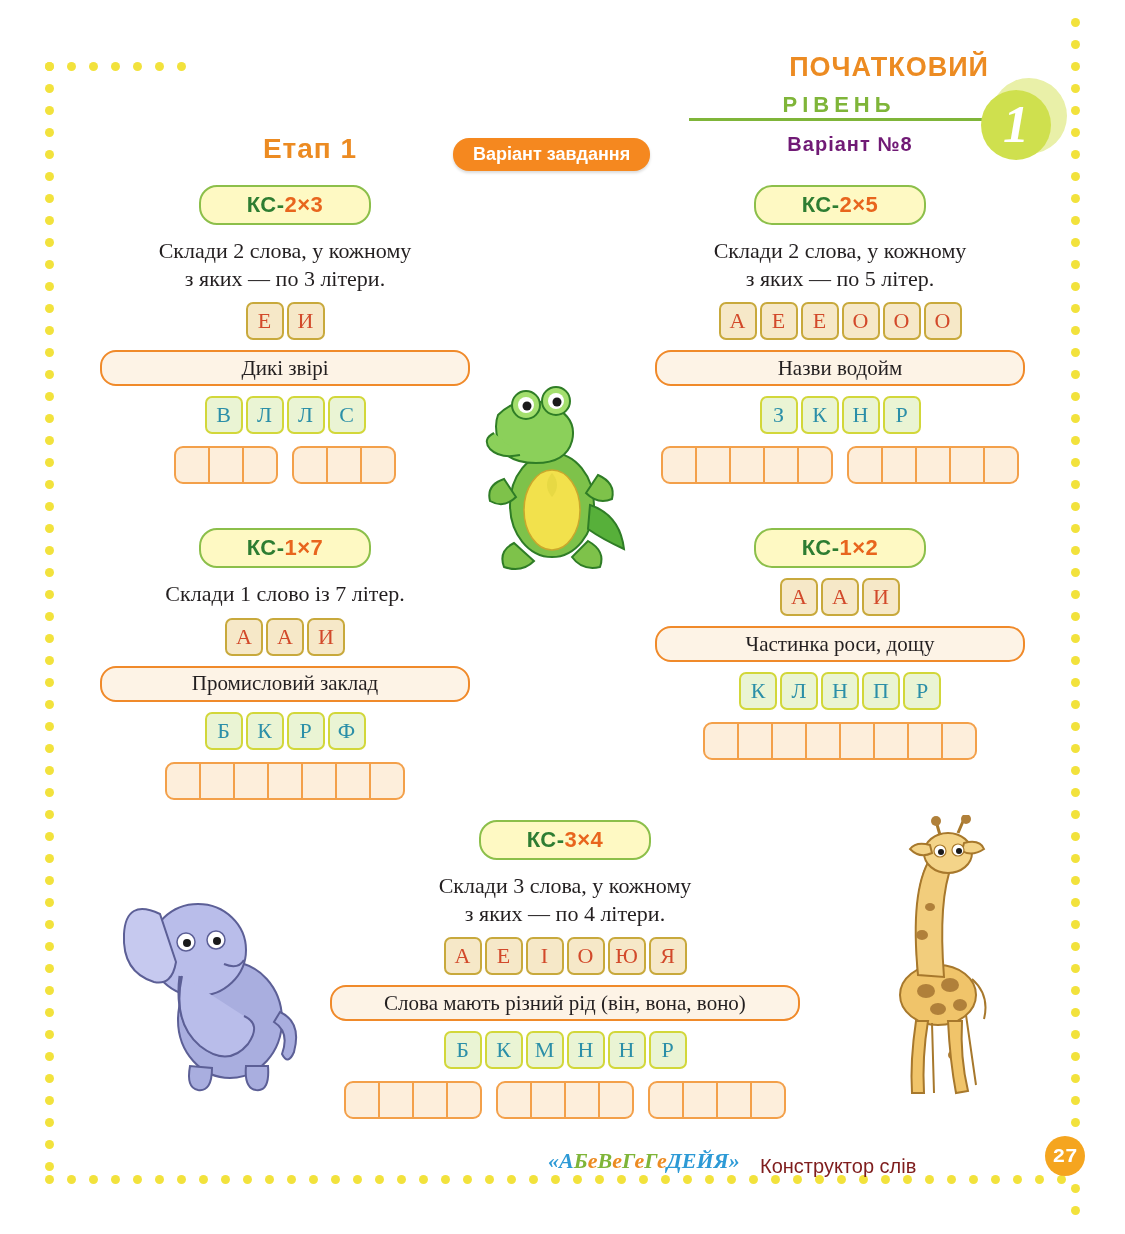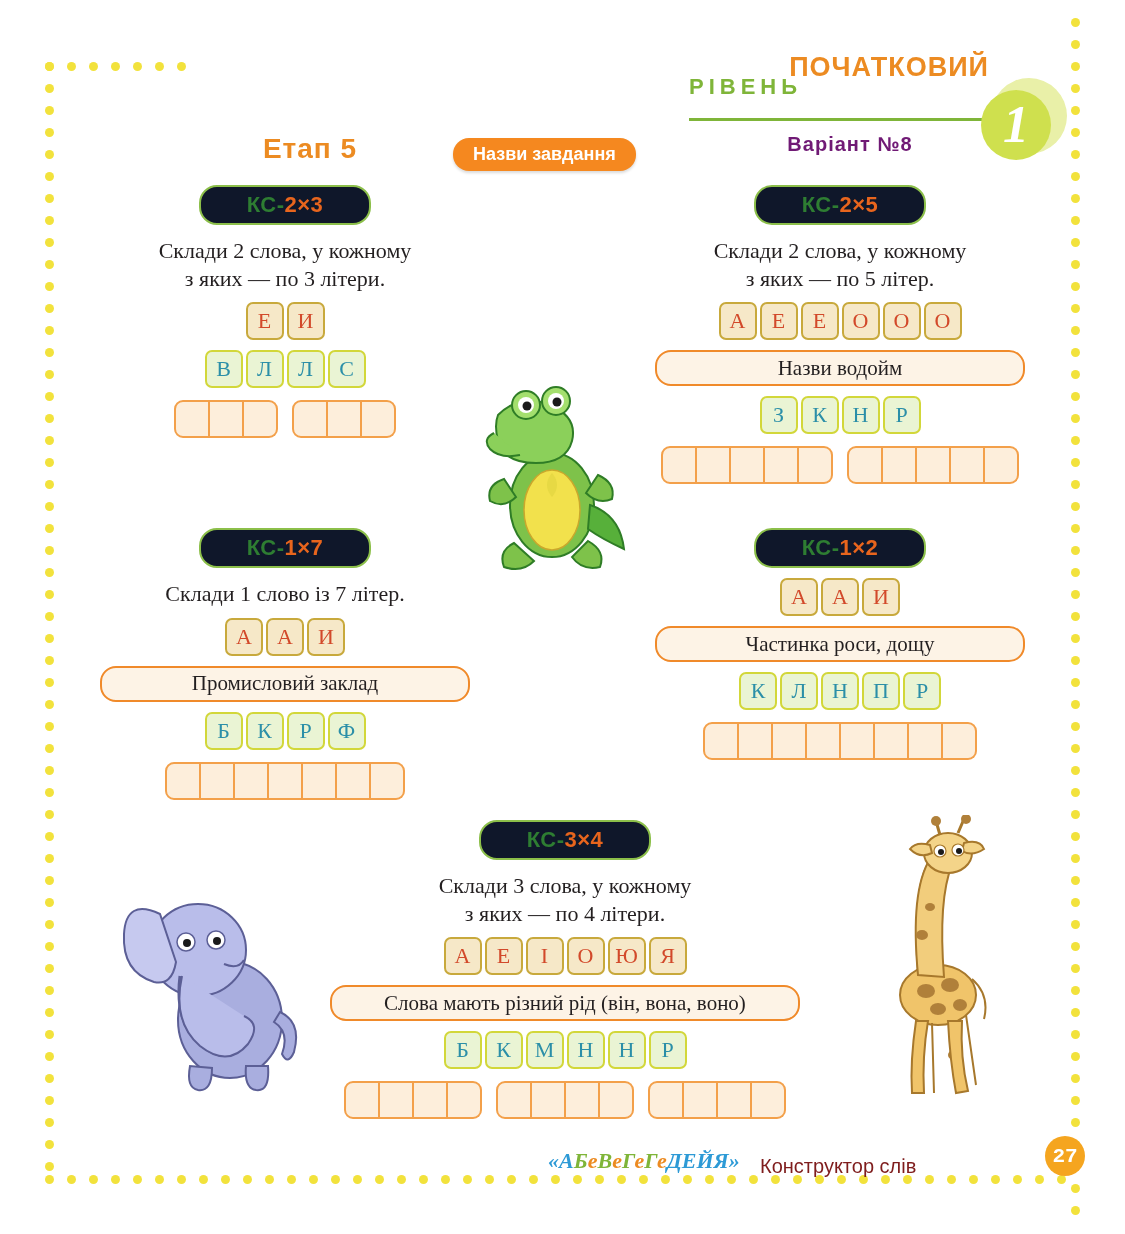--- a/index.html
+++ b/index.html
@@ -17,21 +17,21 @@
   .dot-col{position:absolute;display:flex;flex-direction:column;gap:13px;}
 
   
   .header{position:absolute;right:52px;top:46px;width:390px;height:90px;}
   .hdr-title{
     position:absolute;right:84px;top:6px;width:300px;text-align:right;
     font-family:"Liberation Sans", sans-serif;
     font-weight:bold;font-size:27px;letter-spacing:1px;color:#ec8b22;
   }
   .hdr-sub{
-    position:absolute;right:84px;top:28px;width:300px;text-align:left;
+    position:absolute;right:84px;top:46px;width:300px;text-align:center;
     font-family:"Liberation Sans", sans-serif;
     font-weight:bold;font-size:22px;letter-spacing:5px;color:#7fb539;
   }
   .hdr-rule{position:absolute;right:84px;top:72px;width:300px;height:3px;background:#7fb539;}
   .hdr-circle-back{
     position:absolute;right:6px;top:32px;width:76px;height:76px;border-radius:50%;
     background:#e9f0a8;
   }
   .hdr-circle{
     position:absolute;right:22px;top:44px;width:70px;height:70px;border-radius:50%;
@@ -57,21 +57,21 @@
     position:absolute;left:453px;top:138px;
     background:#f5881f;border-radius:16px;padding:6px 20px;
     font-family:"Liberation Sans", sans-serif;font-weight:bold;font-size:18px;color:#fff;
     box-shadow:0 2px 3px rgba(0,0,0,.15);
   }
 
   
   .task{position:absolute;}
   .code-pill{
     margin:0 auto;width:168px;height:36px;
-    background:#0f172a;border:2px solid #8cbf4a;border-radius:18px;
+    background:#fef9c3;border:2px solid #8cbf4a;border-radius:18px;
     display:flex;align-items:center;justify-content:center;
     font-family:"Liberation Sans", sans-serif;font-weight:bold;font-size:22px;color:#2e7d32;
     letter-spacing:.5px;
   }
   .code-pill .or{color:#e8651d;}
   .instruction{
     margin-top:12px;text-align:center;font-size:22px;color:#231f20;line-height:1.25;
   }
   .letters{margin:10px auto 0;display:flex;justify-content:center;gap:3px;}
   .lt{
@@ -291,34 +291,35 @@
 <div class="header">
   <div class="hdr-title">ПОЧАТКОВИЙ</div>
   <div class="hdr-sub">РІВЕНЬ</div>
   <div class="hdr-rule"></div>
   <div class="hdr-circle-back"></div>
   <div class="hdr-circle">
     <span class="hdr-num">1</span>
   </div>
 </div>
 
-<div class="stage-title">Етап 5</div>
-<div class="games-pill">Назви завдання</div>
+<div class="stage-title">Етап 1</div>
+<div class="games-pill">Варіант завдання</div>
 <div class="variant-title">Варіант №8</div>
 
 <div class="task" id="t0" style="left:100px;top:185px;width:370px;">
     <div class="code-pill">
       <span>КС-</span>
       <span class="or">2×3</span>
     </div>
     <div class="instruction">Склади 2 слова, у кожному<br>з яких — по 3 літери.</div>
     <div class="letters">
       <span class="lt vowel">Е</span>
       <span class="lt vowel">И</span>
     </div>
+    <div class="hint">Дикі звірі</div>
     <div class="letters">
       <span class="lt cons">В</span>
       <span class="lt cons">Л</span>
       <span class="lt cons">Л</span>
       <span class="lt cons">С</span>
     </div>
     <div class="answer-row">
       <div class="word-slot">
         <div class="cell"></div>
         <div class="cell"></div>

